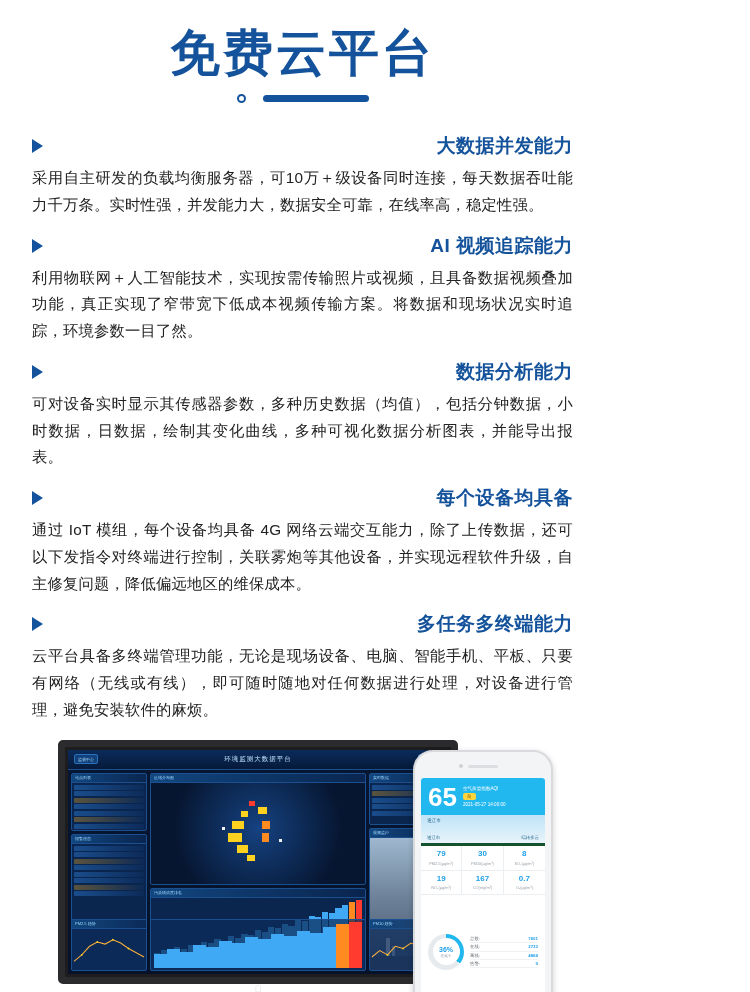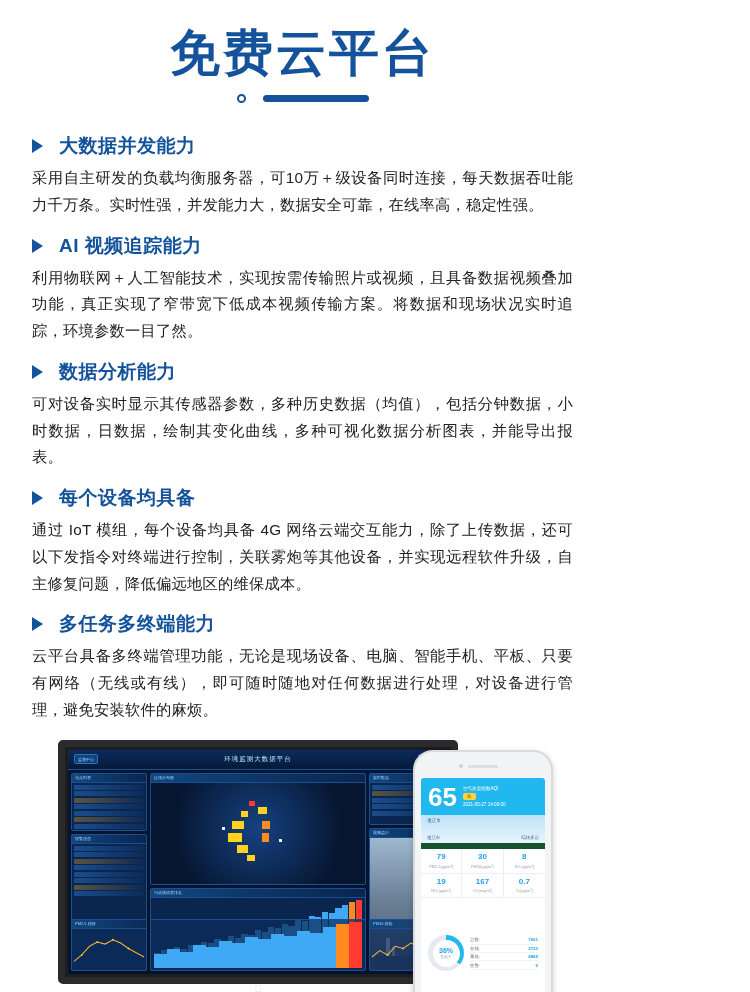--- a/index.html
+++ b/index.html
@@ -53,20 +53,21 @@
   
   .features {
     margin: 30px 32px 0 32px;
   }
   .feature { margin-bottom: 14px; }
   .feature-head {
     display: flex;
     align-items: center;
     gap: 16px;
     margin-bottom: 6px;
+    justify-content: space-between;
   }
   .tri {
     width: 0; height: 0;
     border-left: 11px solid #14539b;
     border-top: 7px solid transparent;
     border-bottom: 7px solid transparent;
     flex: 0 0 auto;
   }
   .feature-title {
     color: #14539b;
@@ -286,21 +287,21 @@
   }
   .p-sky .lbl2 {
     position: absolute; right: 6px; bottom: 3px; font-size: 4.4px; color: #2f6d92;
   }
   .p-sky .lbl3 {
     position: absolute; left: 6px; bottom: 3px; font-size: 4.4px; color: #2f6d92;
   }
   .p-grid {
     display: grid;
     grid-template-columns: repeat(3,1fr);
-    border-top: 6px solid #14532d;
+    border-top: 3px solid #14532d;
   }
   .p-cell {
     padding: 4px 2px;
     text-align: center;
     border-right: 1px solid #eceff2;
     border-bottom: 1px solid #eceff2;
   }
   .p-cell:nth-child(3n) { border-right: none; }
   .p-val { color: #21a0e8; font-size: 8px; font-weight: bold; line-height: 1.1; }
   .p-key { color: #9aa3ab; font-size: 3.9px; margin-top: 2px; }

